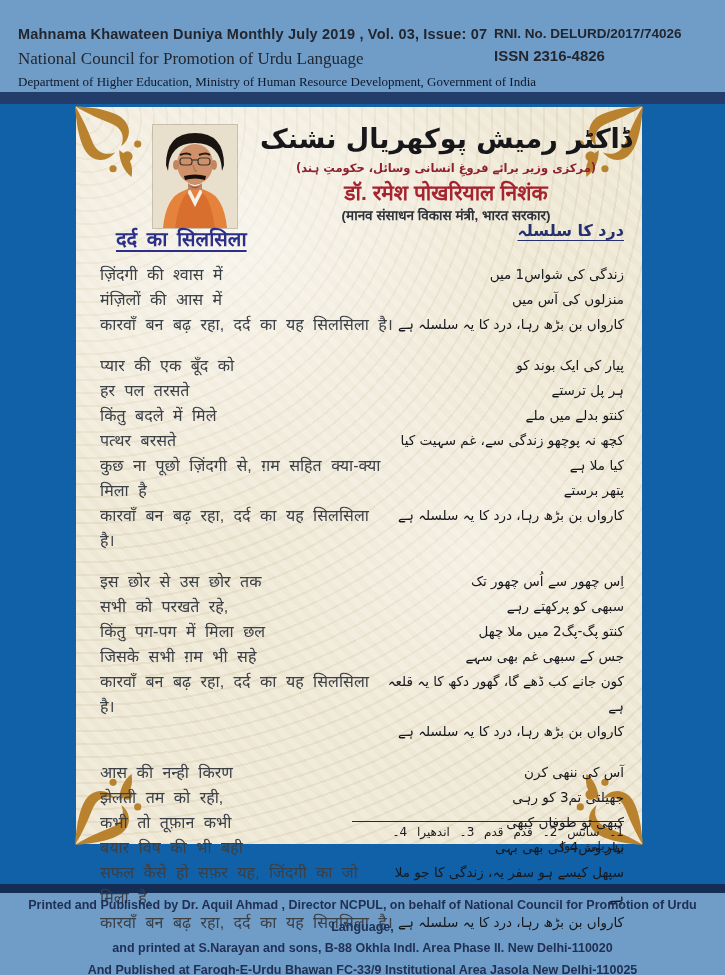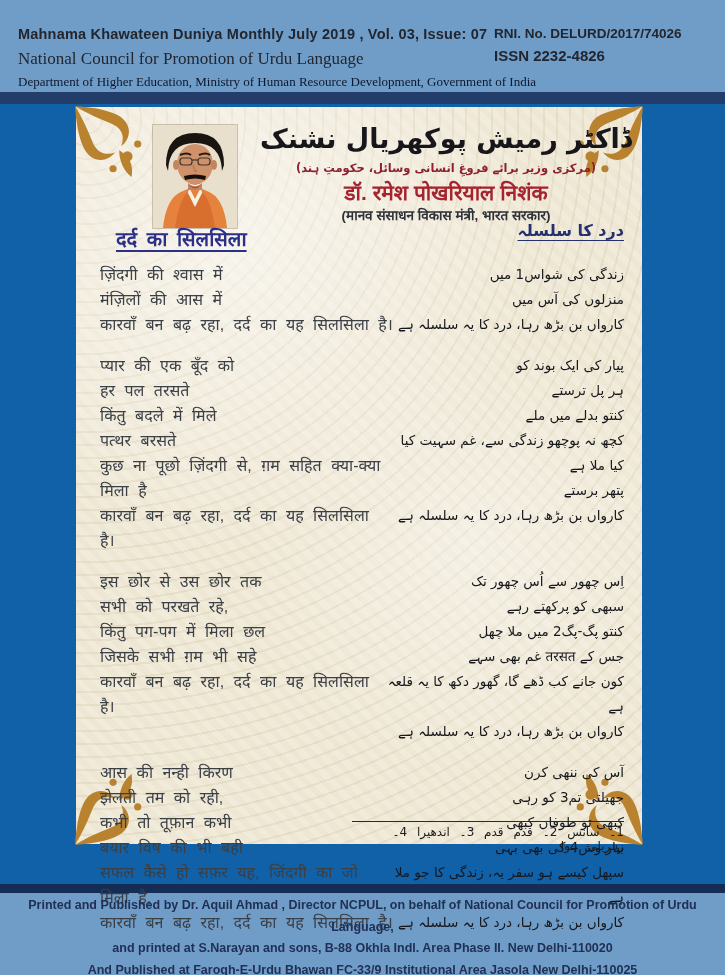--- a/index.html
+++ b/index.html
@@ -56,21 +56,21 @@
   .footnote{direction:rtl;font-family:"DejaVu Sans",sans-serif;font-size:12px;color:#1c1d22;word-spacing:6px;}
   
   .footer{position:absolute;left:0;top:895px;width:100%;text-align:center;font-size:12.5px;font-weight:bold;color:#203055;line-height:21.5px;}
 </style>
 </head>
 <body>
 
 <div class="hdr-line1">Mahnama Khawateen Duniya Monthly July   2019 , Vol. 03, Issue:  07</div>
 <div class="hdr-rni">RNI. No. DELURD/2017/74026</div>
 <div class="hdr-line2">National Council for Promotion of Urdu Language</div>
-<div class="hdr-issn">ISSN 2232-4826</div>
+<div class="hdr-issn">ISSN 2316-4826</div>
 <div class="hdr-line3">Department of Higher Education, Ministry of Human Resource Development, Government of India</div>
 
 <div class="strip-top"></div>
 <div class="band"></div>
 <div class="strip-bottom"></div>
 
 <div class="page">
 
   <div class="orn tl">
     <svg viewBox="0 0 72 72" xmlns="http://www.w3.org/2000/svg" aria-hidden="true">
@@ -194,21 +194,21 @@
         <div class="line">इस छोर से उस छोर तक</div>
         <div class="line">सभी को परखते रहे,</div>
         <div class="line">किंतु पग-पग में मिला छल</div>
         <div class="line">जिसके सभी ग़म भी सहे</div>
         <div class="line">कारवाँ बन बढ़ रहा, दर्द का यह सिलसिला है।</div>
       </div>
       <div class="col-u">
         <div class="line">اِس چھور سے اُس چھور تک</div>
         <div class="line">سبھی کو پرکھتے رہے</div>
         <div class="line">کنتو پگ-پگ2 میں ملا چھل</div>
-        <div class="line">جس کے तरसत غم بھی سہے</div>
+        <div class="line">جس کے سبھی غم بھی سہے</div>
         <div class="line">کون جانے کب ڈھے گا، گھور دکھ کا یہ قلعہ ہے</div>
         <div class="line">کارواں بن بڑھ رہا، درد کا یہ سلسلہ ہے</div>
       </div>
     </div>
 
     <div class="stanza">
       <div class="col-h">
         <div class="line">आस की नन्ही किरण</div>
         <div class="line">झेलती तम को रही,</div>
         <div class="line">कभी तो तूफ़ान कभी</div>

